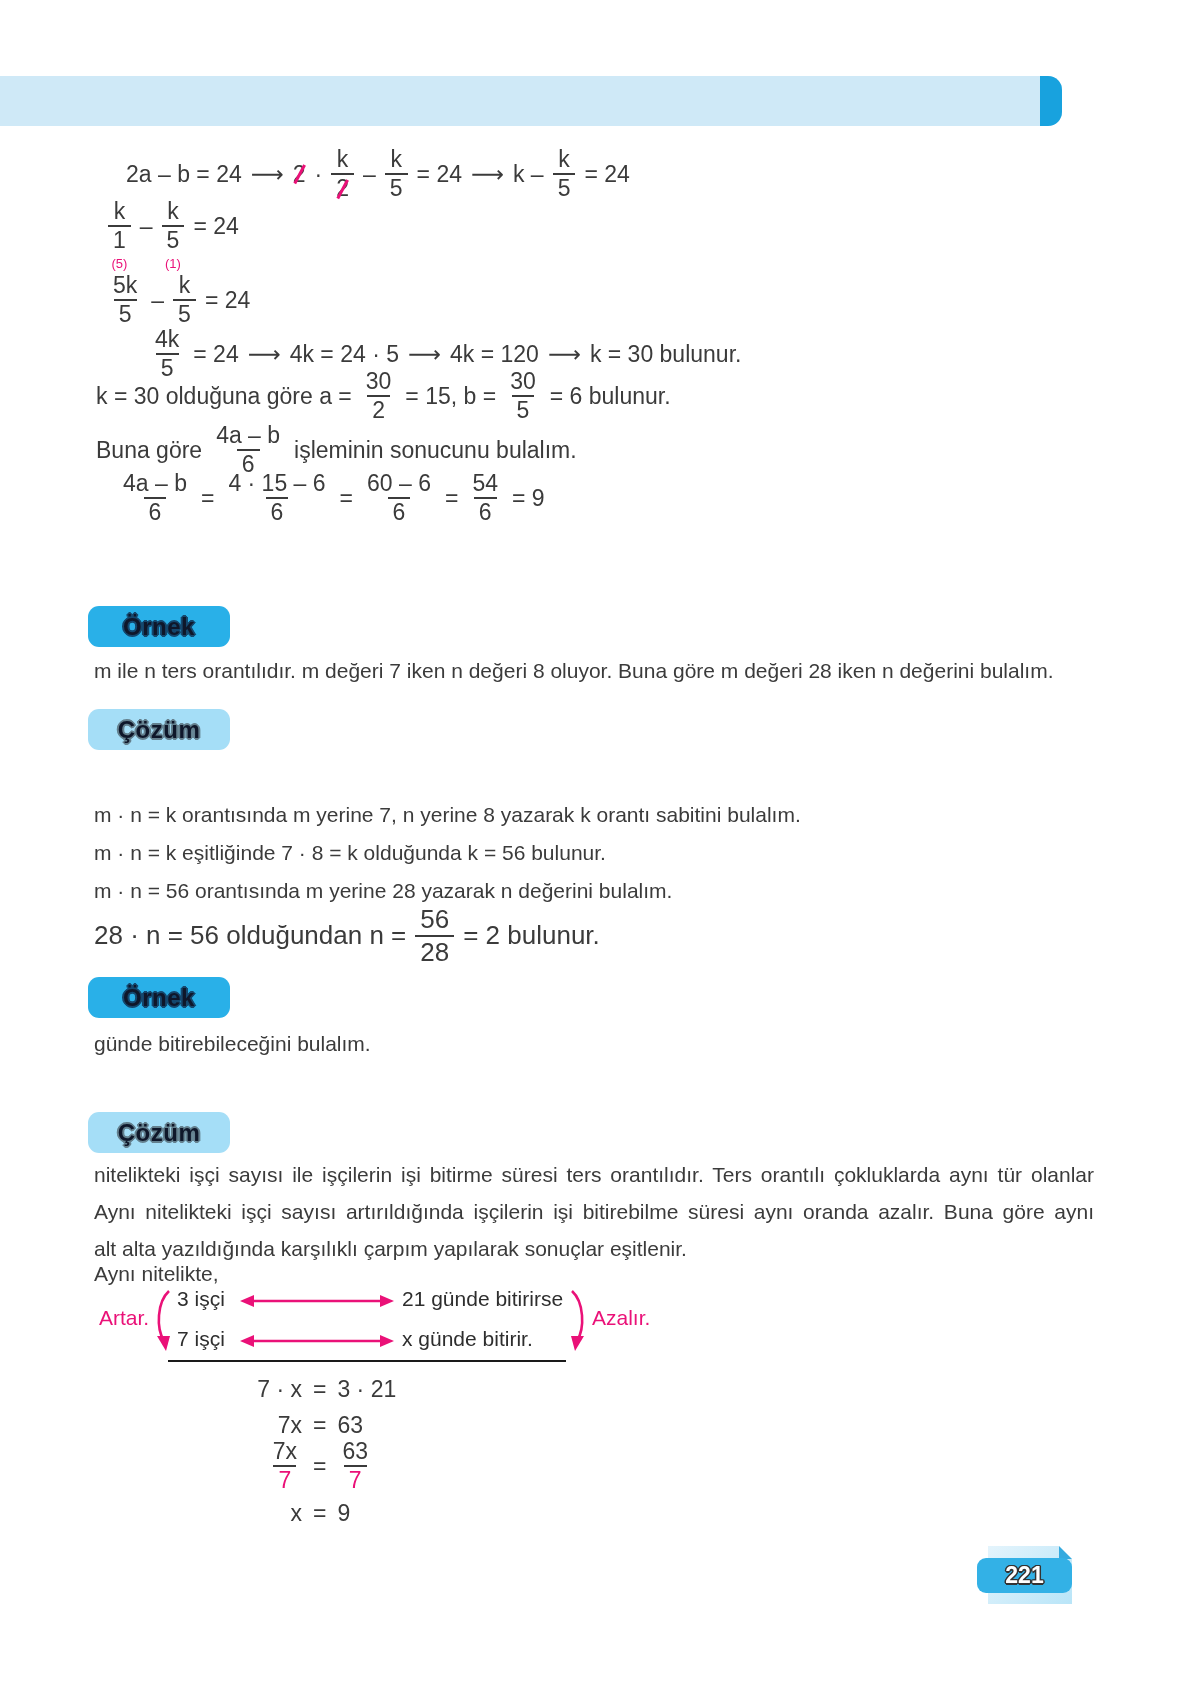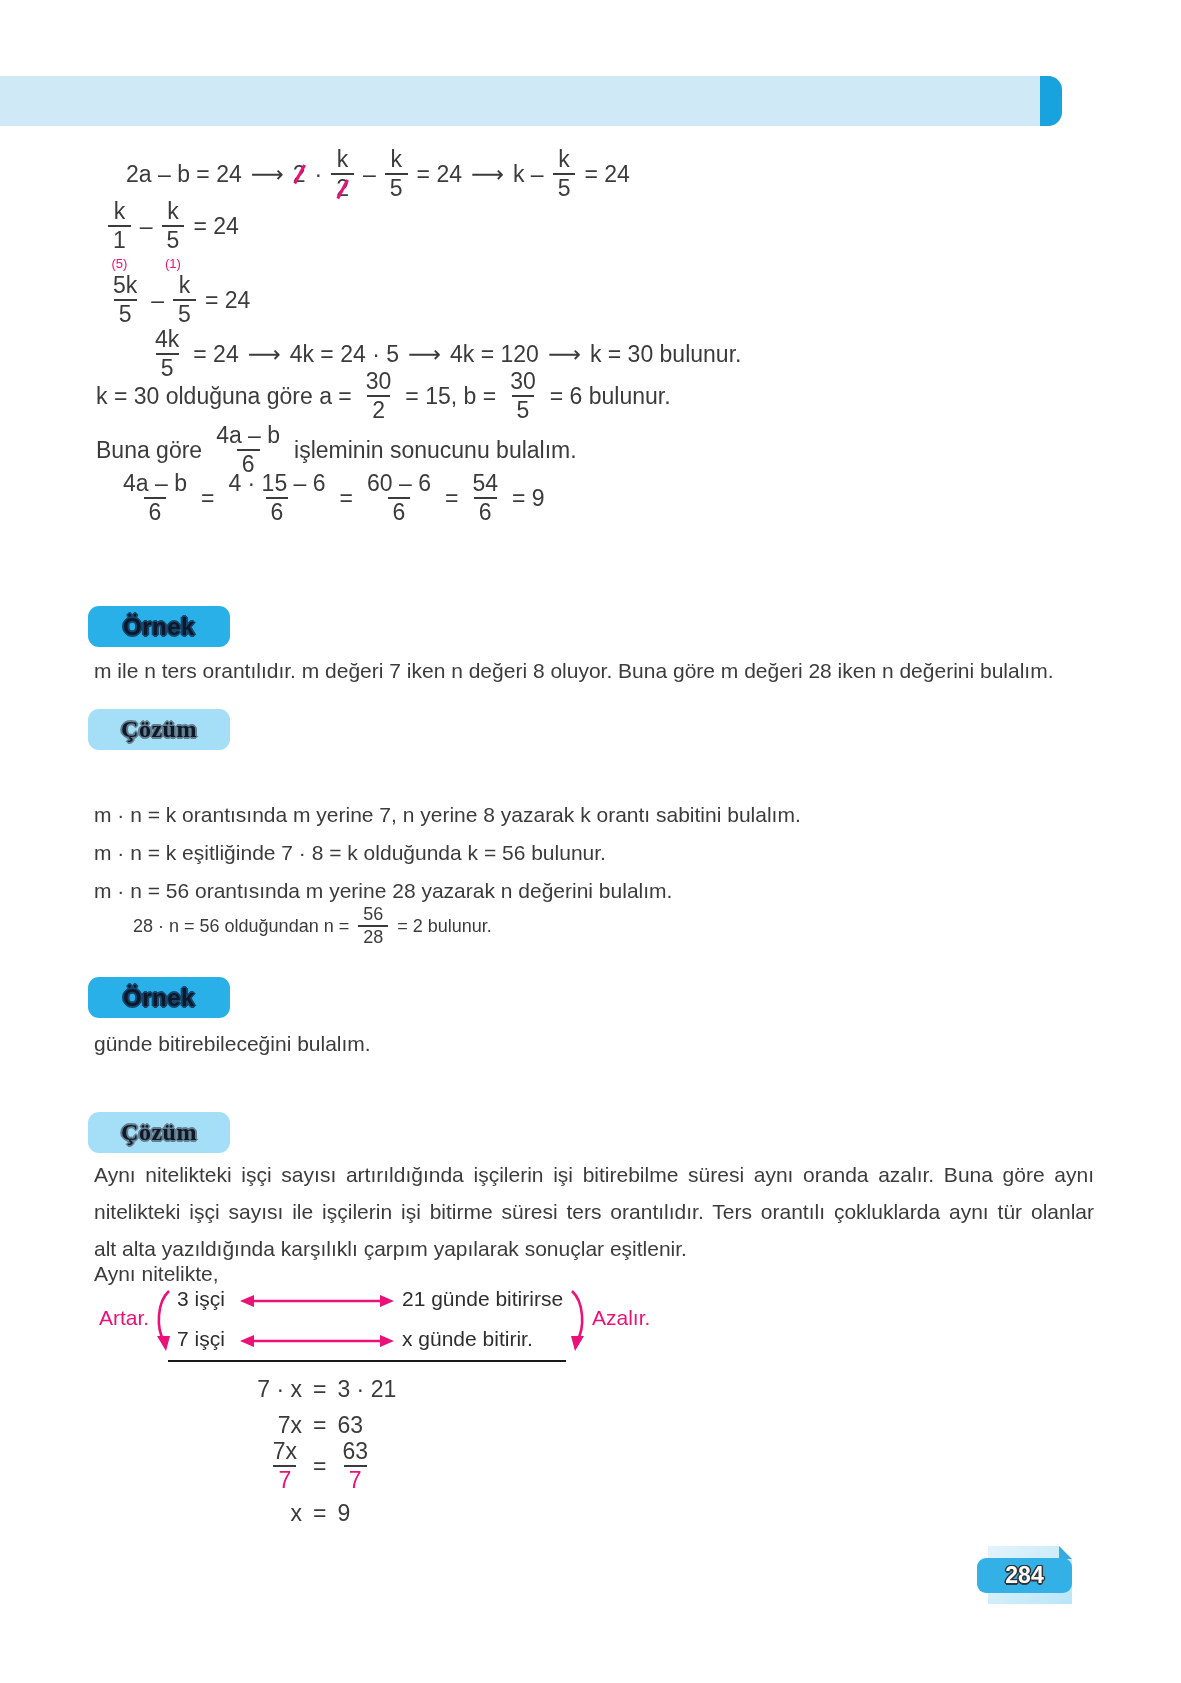--- a/index.html
+++ b/index.html
@@ -23,21 +23,21 @@
                  background:#ea1178;transform:rotate(-62deg);}
 
   
   .badge{position:absolute;width:142px;height:41px;border-radius:11px;display:flex;align-items:center;justify-content:center;
          font-size:24px;font-weight:bold;color:#0f172a;letter-spacing:0.5px;}
   .badge.ornek{background:#29b0e8;}
   .badge.ornek .badge-label{text-shadow:-2px 0 0 #15486e,2px 0 0 #15486e,0 -2px 0 #15486e,0 2px 0 #15486e,
     -1px -1px 0 #15486e,1px -1px 0 #15486e,-1px 1px 0 #15486e,1px 1px 0 #15486e;}
   .badge.cozum{background:#a5def7;}
   .badge.cozum .badge-label{text-shadow:-2px 0 0 #64808e,2px 0 0 #64808e,0 -2px 0 #64808e,0 2px 0 #64808e,
-    -1px -1px 0 #64808e,1px -1px 0 #64808e,-1px 1px 0 #64808e,1px 1px 0 #64808e;font-family:Liberation Serif, serif;}
+    -1px -1px 0 #64808e,1px -1px 0 #64808e,-1px 1px 0 #64808e,1px 1px 0 #64808e;}
 
   
   .body-text{font-size:21px;line-height:38px;}
   .nowrap{white-space:nowrap;}
   .pline{width:1000px;}
   .pline .ln{display:block;white-space:nowrap;}
   .pline .ln.just{text-align:justify;text-align-last:justify;white-space:normal;}
 
   
   .diag-text{font-size:21px;color:#2e2e2e;white-space:nowrap;}
@@ -183,42 +183,42 @@
     <span class="badge-label">Örnek</span>
   </div>
   <div class="abs body-text nowrap" style="left:94px;top:652px;">m ile n ters orantılıdır. m değeri 7 iken n değeri 8 oluyor. Buna göre m değeri 28 iken n değerini bulalım.</div>
 
   <div class="badge cozum" style="left:88px;top:709px;">
     <span class="badge-label">Çözüm</span>
   </div>
   <div class="abs body-text nowrap" style="left:94px;top:796px;">m · n = k orantısında m yerine 7, n yerine 8 yazarak k orantı sabitini bulalım.</div>
   <div class="abs body-text nowrap" style="left:94px;top:834px;">m · n = k eşitliğinde 7 · 8 = k olduğunda k = 56 bulunur.</div>
   <div class="abs body-text nowrap" style="left:94px;top:872px;">m · n = 56 orantısında m yerine 28 yazarak n değerini bulalım.</div>
-  <div class="abs eq" style="left:94px;top:904px;font-size:18px;margin-left:39px;">
+  <div class="abs eq" style="left:94px;top:904px;font-size:26px;">
     <span>28 · n = 56 olduğundan n =</span>
     <span class="frac">
       <span class="num">56</span>
       <span class="den">28</span>
     </span>
     <span>= 2 bulunur.</span>
   </div>
 
   <div class="badge ornek" style="left:88px;top:977px;">
     <span class="badge-label">Örnek</span>
   </div>
   <div class="abs body-text pline" style="left:94px;top:1024px;line-height:39px;">
     <span class="ln">günde bitirebileceğini bulalım.</span>
   </div>
 
   <div class="badge cozum" style="left:88px;top:1112px;">
     <span class="badge-label">Çözüm</span>
   </div>
   <div class="abs body-text pline" style="left:94px;top:1156px;line-height:37px;">
+    <span class="ln just">nitelikteki işçi sayısı ile işçilerin işi bitirme süresi ters orantılıdır. Ters orantılı çokluklarda aynı tür olanlar</span>
     <span class="ln just">Aynı nitelikteki işçi sayısı artırıldığında işçilerin işi bitirebilme süresi aynı oranda azalır. Buna göre aynı</span>
-    <span class="ln just">nitelikteki işçi sayısı ile işçilerin işi bitirme süresi ters orantılıdır. Ters orantılı çokluklarda aynı tür olanlar</span>
     <span class="ln">alt alta yazıldığında karşılıklı çarpım yapılarak sonuçlar eşitlenir.</span>
   </div>
   <div class="abs body-text nowrap" style="left:94px;top:1262px;line-height:24px;">Aynı nitelikte,</div>
 
   <div class="abs diag-pink" style="left:99px;top:1306px;">Artar.</div>
   <svg class="abs" style="left:151px;top:1288px;" width="24" height="66" viewBox="0 0 24 66">
     <path d="M18,3 C6,14 5,40 13,53" fill="none" stroke="#ea1178" stroke-width="2.6"></path>
     <polygon points="6,48 15,63 19,48" fill="#ea1178"></polygon>
   </svg>
   <div class="abs diag-text" style="left:177px;top:1287px;">3 işçi</div>
@@ -271,16 +271,16 @@
     <span class="wl">x</span>
     <span class="weq">=</span>
     <span class="wr">9</span>
   </div>
 
 
   <div class="abs ribbon">
     <div class="ribbon-fold"></div>
   </div>
   <div class="abs page-badge">
-    <span class="num-label">284</span>
+    <span class="num-label">221</span>
   </div>
 
 </div>
 
 </body></html>

